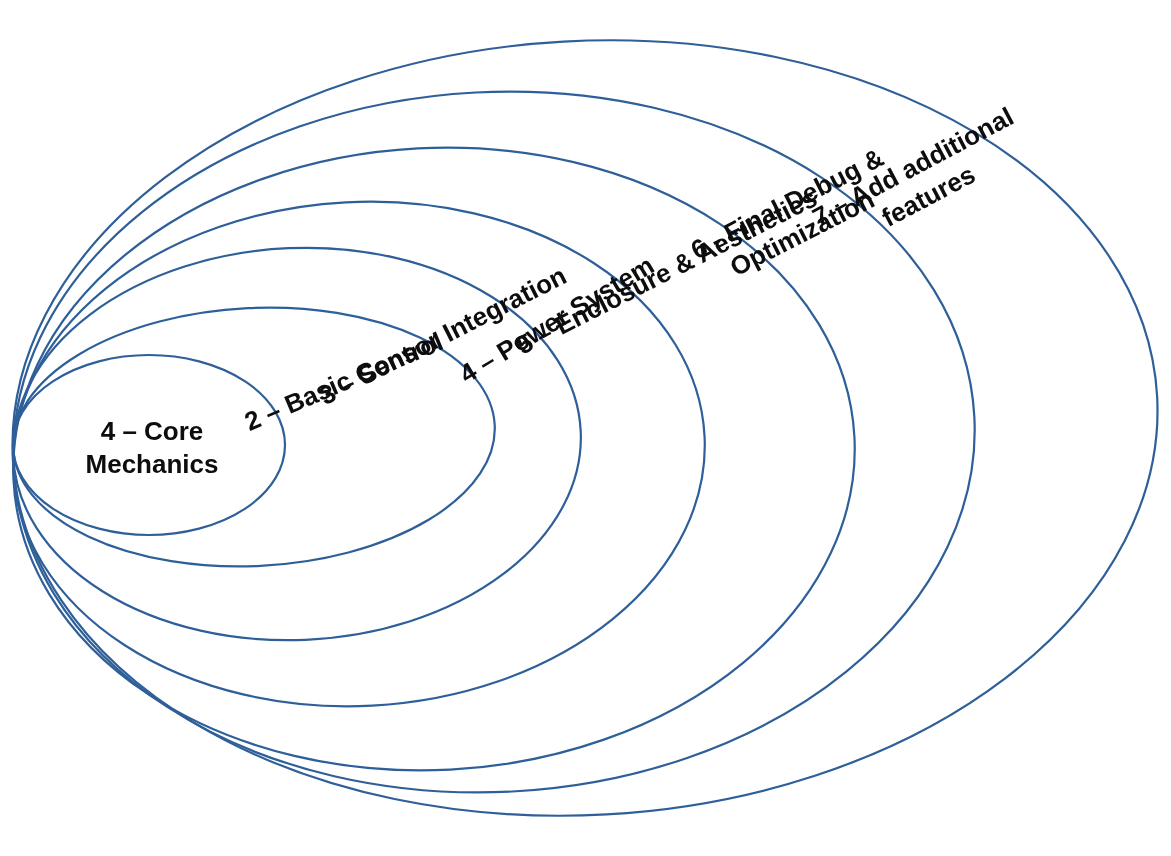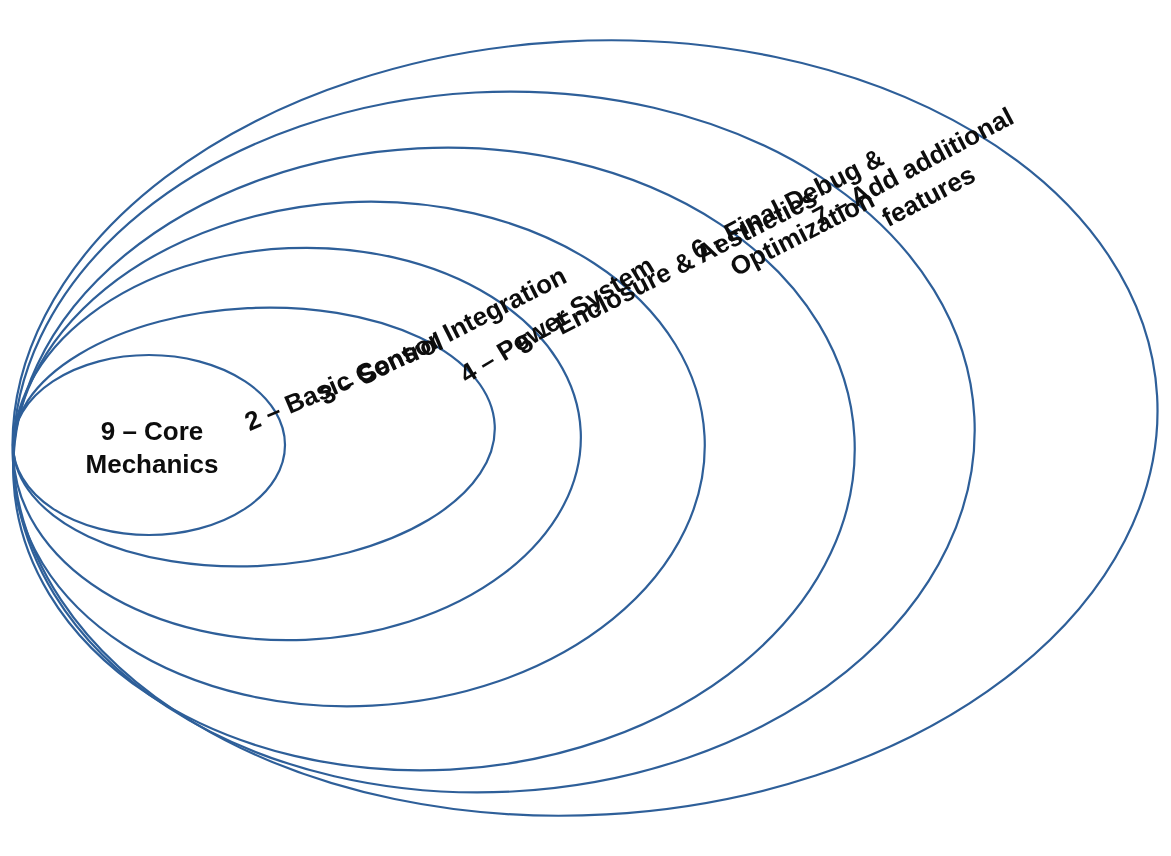--- a/index.html
+++ b/index.html
@@ -49,21 +49,21 @@
         <ellipse cx="585" cy="428" rx="573" ry="387" transform="rotate(-3.2 585 428)" fill="none" stroke="#2E5F99" stroke-width="2.2"></ellipse>
         <ellipse cx="494" cy="442" rx="481" ry="350" transform="rotate(-3 494 442)" fill="none" stroke="#2E5F99" stroke-width="2.2"></ellipse>
         <ellipse cx="434" cy="459" rx="421" ry="311" transform="rotate(-3 434 459)" fill="none" stroke="#2E5F99" stroke-width="2.2"></ellipse>
         <ellipse cx="359" cy="454" rx="346" ry="252" transform="rotate(-3 359 454)" fill="none" stroke="#2E5F99" stroke-width="2.2"></ellipse>
         <ellipse cx="297" cy="444" rx="284" ry="196" transform="rotate(-2.5 297 444)" fill="none" stroke="#2E5F99" stroke-width="2.2"></ellipse>
         <ellipse cx="254" cy="437" rx="241" ry="129" transform="rotate(-2.8 254 437)" fill="none" stroke="#2E5F99" stroke-width="2.2"></ellipse>
         <ellipse cx="149" cy="445" rx="136" ry="90" transform="rotate(0 149 445)" fill="none" stroke="#2E5F99" stroke-width="2.2"></ellipse>
       </g>
   </svg>
   <div class="label-layer" id="label-layer">
-      <div class="ring-label" style="left: 152px; top: 448px; color: rgb(13, 13, 13); transform: translate(-50%, -50%) rotate(0deg);">9 – Core
+      <div class="ring-label" style="left: 152px; top: 448px; color: rgb(13, 13, 13); transform: translate(-50%, -50%) rotate(0deg);">4 – Core
 Mechanics</div>
       <div class="ring-label" style="left: 344px; top: 382px; color: rgb(13, 13, 13); transform: translate(-50%, -50%) rotate(-23deg);">2 – Basic Control</div>
       <div class="ring-label" style="left: 443px; top: 336px; color: rgb(13, 13, 13); transform: translate(-50%, -50%) rotate(-27deg);">3 – Sensor Integration</div>
       <div class="ring-label" style="left: 557px; top: 320px; color: rgb(13, 13, 13); transform: translate(-50%, -50%) rotate(-31deg);">4 – Power System</div>
       <div class="ring-label" style="left: 667px; top: 272px; color: rgb(13, 13, 13); transform: translate(-50%, -50%) rotate(-27deg);">5 – Enclosure &amp; Aesthetics</div>
       <div class="ring-label" style="left: 795px; top: 219px; color: rgb(13, 13, 13); transform: translate(-50%, -50%) rotate(-27deg);">6 - Final Debug &amp; Optimization</div>
       <div class="ring-label" style="left: 921px; top: 182px; color: rgb(13, 13, 13); transform: translate(-50%, -50%) rotate(-28deg);">7 – Add additional features</div>
     </div>
 </div>
 

